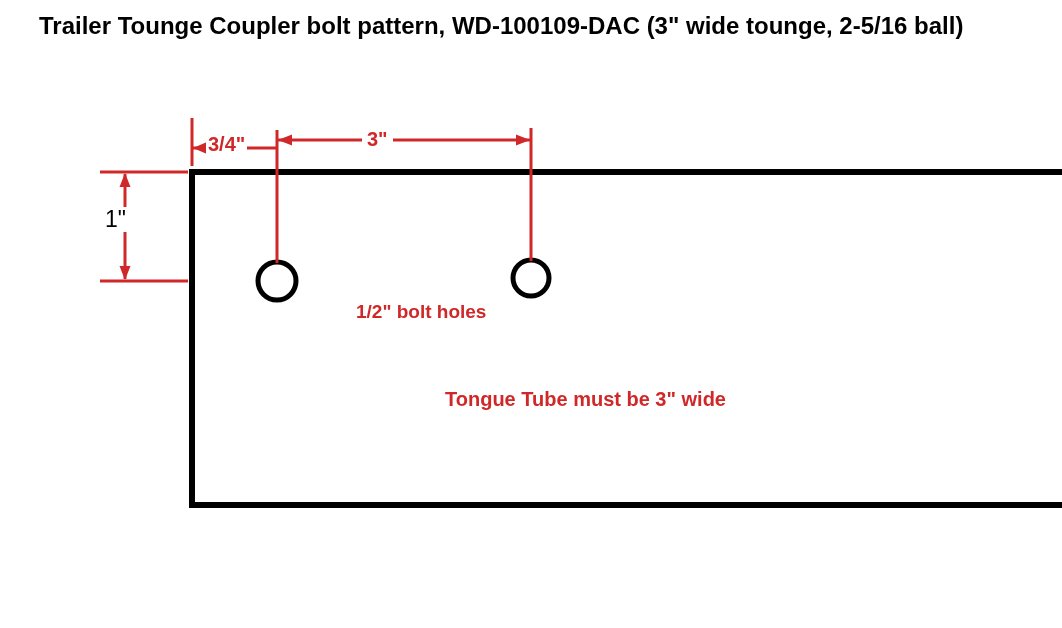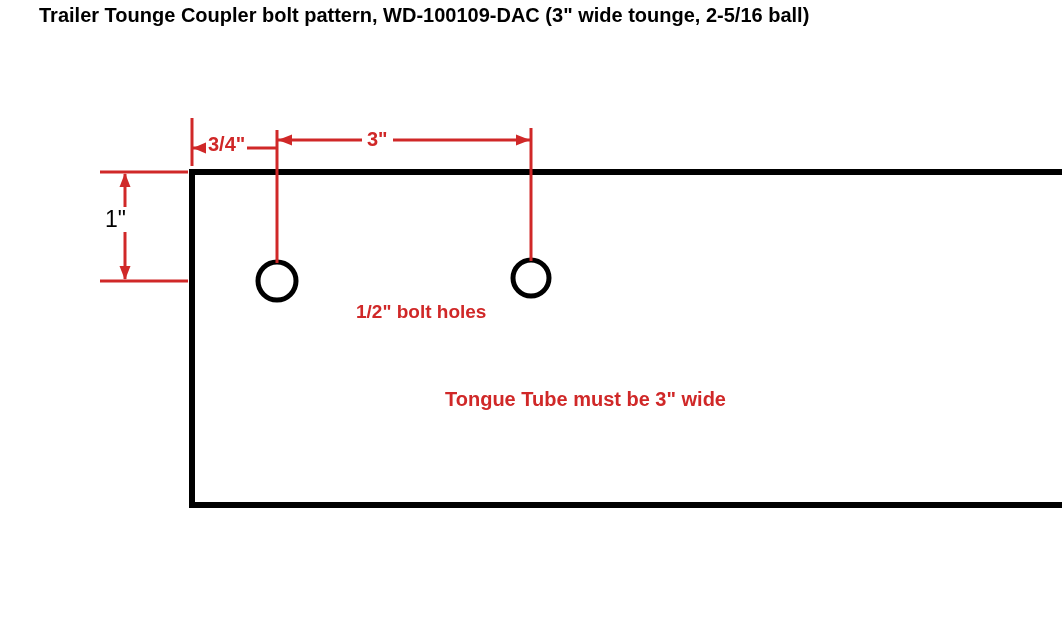--- a/index.html
+++ b/index.html
@@ -18,22 +18,22 @@
   #diagram-svg {
     position: absolute;
     left: 0;
     top: 0;
     width: 1062px;
     height: 628px;
   }
   .page-title {
     position: absolute;
     left: 39px;
-    top: 4px;
-    font-size: 20px;
+    top: 12px;
+    font-size: 24px;
     font-weight: 700;
     color: #000000;
     white-space: nowrap;
   }
   .dim-label {
     position: absolute;
     color: var(--dim-color, #d02828);
     font-weight: 700;
     background: #ffffff;
     white-space: nowrap;

